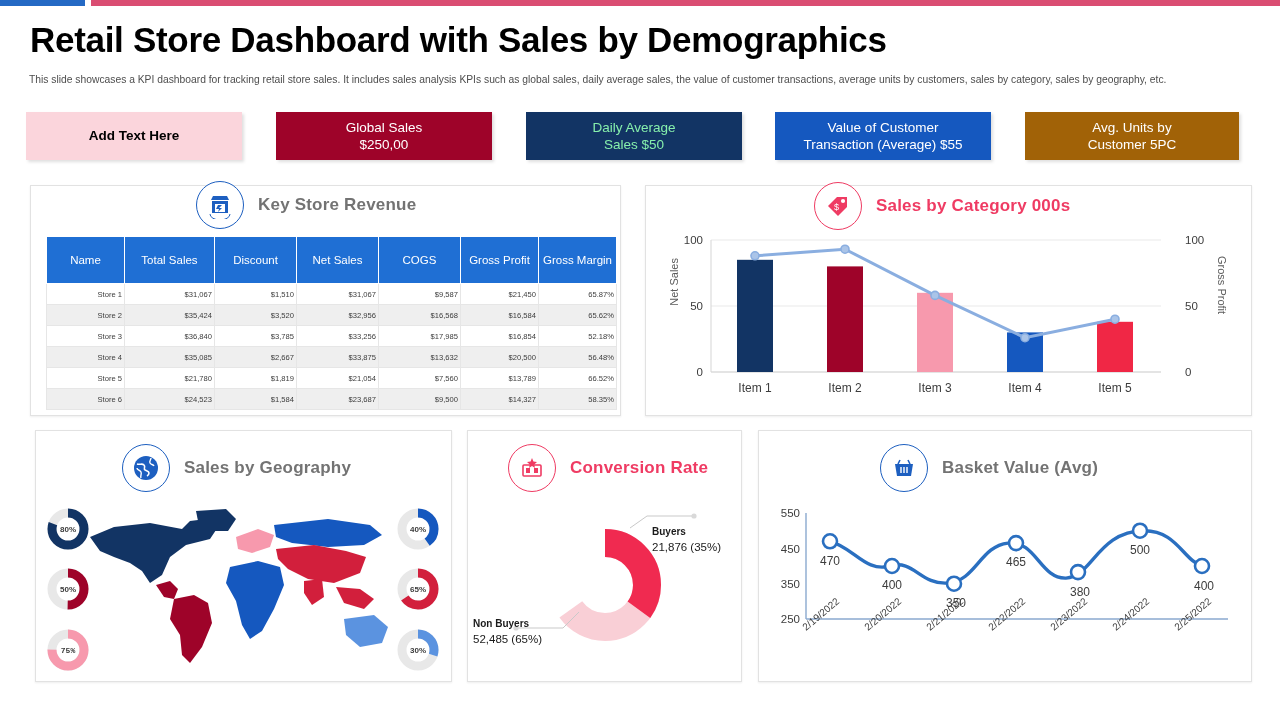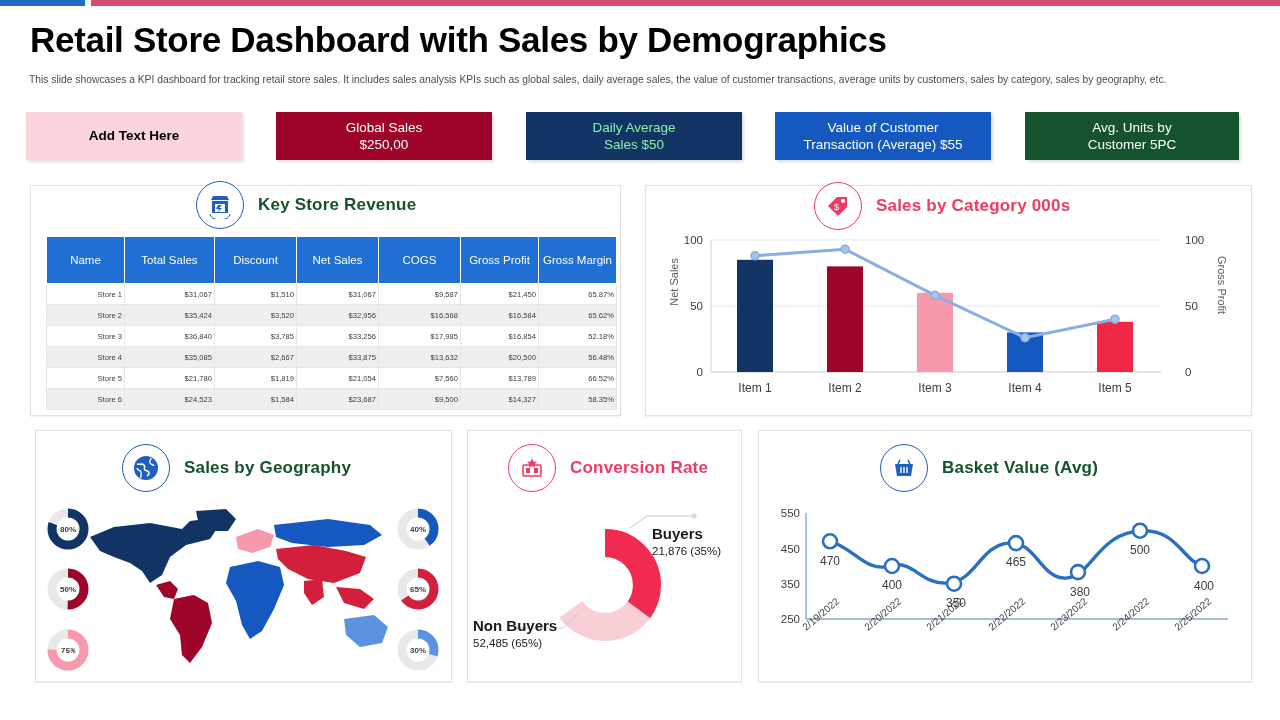--- a/index.html
+++ b/index.html
@@ -31,39 +31,39 @@
   .kpi{
     position:absolute;top:0;height:48px;display:flex;align-items:center;
     justify-content:center;text-align:center;font-size:13.5px;line-height:1.28;
     box-shadow:2px 2px 3px rgba(0,0,0,.13);
   }
   .kpi span{display:block;padding:0 4px;}
   .kpi-0{left:0;width:216px;background:#fbd5dc;color:#000000;font-weight:bold;}
   .kpi-1{left:250px;width:216px;background:#9e0329;color:#ffffff;}
   .kpi-2{left:500px;width:216px;background:#123464;color:#86efac;}
   .kpi-3{left:749px;width:216px;background:#1558bf;color:#ffffff;}
-  .kpi-4{left:999px;width:214px;background:#14532d;color:#ffffff;}
+  .kpi-4{left:999px;width:214px;background:#a16207;color:#ffffff;}
 
   
   .panel{position:absolute;background:#ffffff;border:1px solid #e2e2e2;
          box-shadow:0 1px 2px rgba(0,0,0,.07);}
   .p-table{left:30px;top:185px;width:589px;height:229px;}
   .p-cat  {left:645px;top:185px;width:605px;height:229px;}
   .p-geo  {left:35px;top:430px;width:415px;height:250px;}
   .p-conv {left:467px;top:430px;width:273px;height:250px;}
   .p-bask {left:758px;top:430px;width:492px;height:250px;}
 
   
   .phead{position:absolute;display:flex;align-items:center;gap:14px;}
   .picon{width:46px;height:46px;border-radius:50%;display:flex;align-items:center;
          justify-content:center;background:#ffffff;}
   .picon.blue{border:1.6px solid #1d5fc0;}
   .picon.pink{border:1.6px solid #ef3b63;}
   .ptitle{font-size:17px;font-weight:bold;letter-spacing:.2px;}
-  .ptitle.blue{color:#14532d;}
+  .ptitle.blue{color:#737373;}
   .ptitle.pink{color:#ef3b63;}
 
   
   table.kst{position:absolute;left:46px;top:236px;width:560px;border-collapse:collapse;
             table-layout:fixed;}
   table.kst th{
     background:#1f6fd4;color:#ffffff;font-size:11.5px;font-weight:normal;
     text-align:center;padding:6px 2px;border:1px solid #ffffff;line-height:1.12;height:34px;
     vertical-align:middle;
   }
@@ -80,21 +80,21 @@
   .ylab-left{left:668px;top:258px;writing-mode:vertical-rl;transform:rotate(180deg);}
   .ylab-right{left:1216px;top:256px;writing-mode:vertical-rl;}
 
   
   .gauge{position:absolute;width:44px;height:44px;}
   .gauge .lbl{position:absolute;inset:0;display:flex;align-items:center;justify-content:center;
               font-size:8px;font-weight:bold;color:#3c3c3c;text-align:right;}
 
   
   .conv-lab{position:absolute;font-size:11.5px;color:#1a1a1a;line-height:1.35;}
-  .conv-lab b{font-size:15px;}
+  .conv-lab b{font-size:10px;}
 </style>
 </head>
 <body>
 
 <div class="slide">
 
   <div class="topbar">
     <div class="seg-blue"></div>
     <div class="seg-gap"></div>
     <div class="seg-pink"></div>

